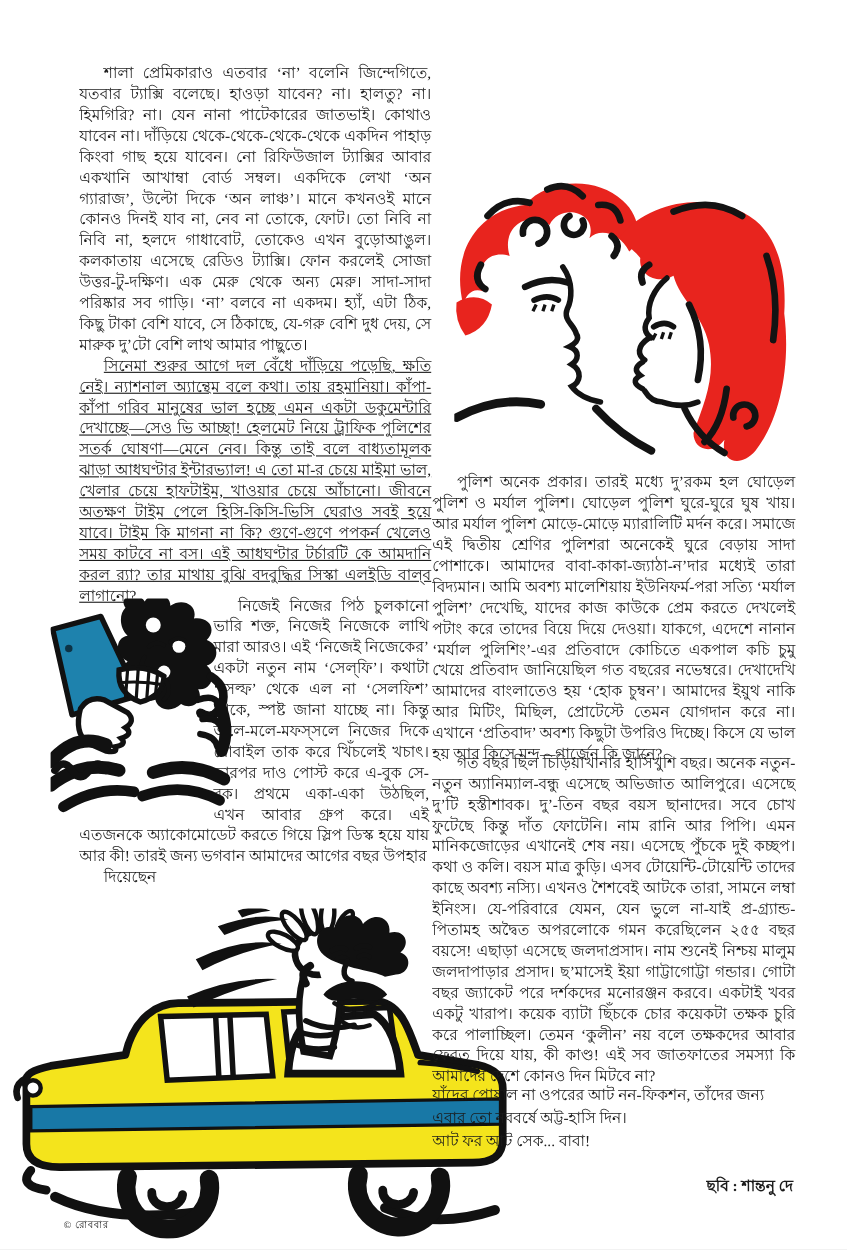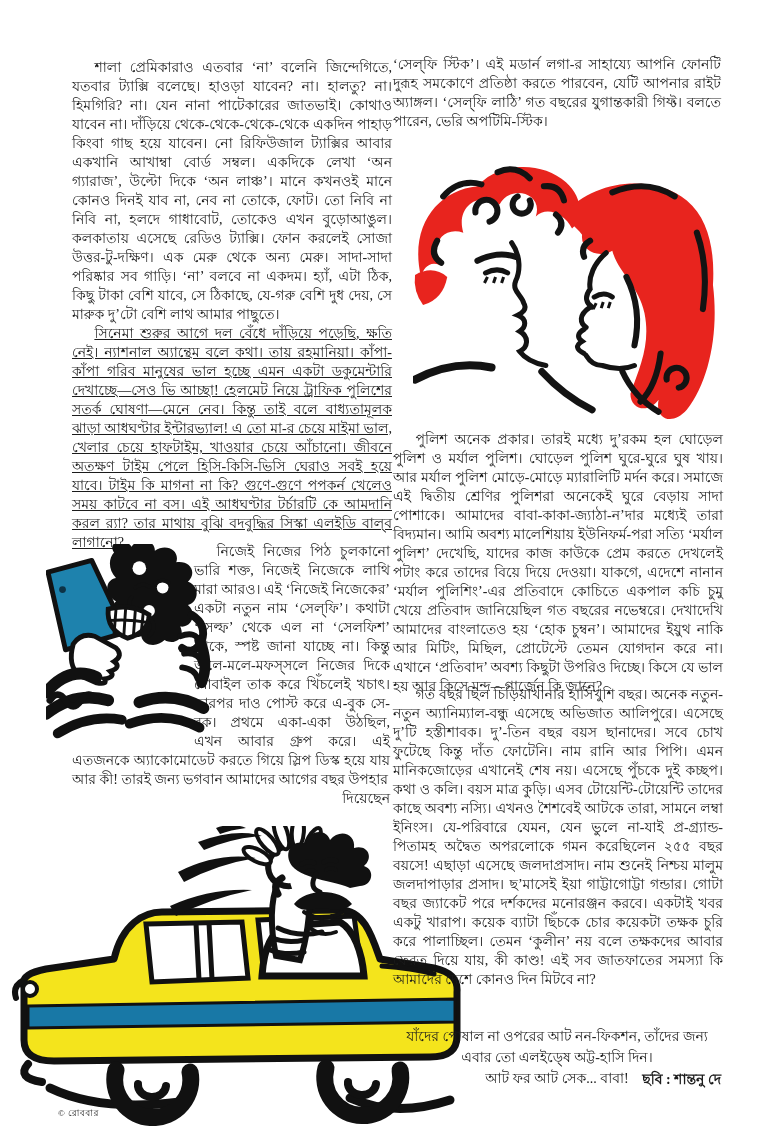--- a/index.html
+++ b/index.html
@@ -11,25 +11,25 @@
     overflow:hidden;
     font-family:"Liberation Serif","DejaVu Serif",serif;
     color:#1b1b1b;
   }
   .blk{position:absolute;margin:0;font-size:14px;line-height:19px;text-align:justify;}
   .indent{text-indent:1.6em;}
   .para1{left:72px;top:58px;width:320px;}
   .para2{left:72px;top:324px;width:320px;text-decoration:underline;}
   .selfieblock{left:72px;top:542px;width:318px;}
   .selfie-float{float:left;width:122px;height:202px;}
-  .selfie-end{text-align:right;}
+  .selfie-end{text-align:left;}
   .rc1{left:393px;top:55px;width:328px;}
   .rc2{left:393px;top:430px;width:330px;z-index:2;}
   .rc3{left:393px;top:685px;width:330px;z-index:2;}
-  .closing{left:393px;top:1026px;width:328px;text-align:center;line-height:21px;z-index:2;}
+  .closing{left:393px;top:986px;width:328px;text-align:left;line-height:21px;z-index:2;}
   .closing div{margin:0;}
   .credit{left:393px;top:1070px;width:328px;text-align:right;font-weight:bold;z-index:3;}
   .illus{position:absolute;z-index:1;}
   .selfie-svg{left:46px;top:544px;}
   .kiss-svg{left:413px;top:156px;}
   .taxi-svg{left:10px;top:826px;}
   .taxi-sign{position:absolute;left:58px;top:1106px;font-size:9px;color:#222;z-index:4;letter-spacing:0.5px;}
   svg{display:block;}
 </style>
 </head>
@@ -40,29 +40,28 @@
   <p class="blk indent para1">শালা প্রেমিকারাও এতবার ‘না’ বলেনি জিন্দেগিতে, যতবার ট্যাক্সি বলেছে। হাওড়া যাবেন? না। হালতু? না। হিমগিরি? না। যেন নানা পাটেকারের জাতভাই। কোথাও যাবেন না। দাঁড়িয়ে থেকে-থেকে-থেকে-থেকে একদিন পাহাড় কিংবা গাছ হয়ে যাবেন। নো রিফিউজাল ট্যাক্সির আবার একখানি আখাম্বা বোর্ড সম্বল। একদিকে লেখা ‘অন গ্যারাজ’, উল্টো দিকে ‘অন লাঞ্চ’। মানে কখনওই মানে কোনও দিনই যাব না, নেব না তোকে, ফোট। তো নিবি না নিবি না, হলদে গাধাবোট, তোকেও এখন বুড়োআঙুল। কলকাতায় এসেছে রেডিও ট্যাক্সি। ফোন করলেই সোজা উত্তর-টু-দক্ষিণ। এক মেরু থেকে অন্য মেরু। সাদা-সাদা পরিষ্কার সব গাড়ি। ‘না’ বলবে না একদম। হ্যাঁ, এটা ঠিক, কিছু টাকা বেশি যাবে, সে ঠিকাছে, যে-গরু বেশি দুধ দেয়, সে মারুক দু’টো বেশি লাথ আমার পাছুতে।</p>
 
   <p class="blk indent para2">সিনেমা শুরুর আগে দল বেঁধে দাঁড়িয়ে পড়েছি, ক্ষতি নেই। ন্যাশনাল অ্যান্থেম বলে কথা। তায় রহমানিয়া। কাঁপা-কাঁপা গরিব মানুষের ভাল হচ্ছে এমন একটা ডকুমেন্টারি দেখাচ্ছে—সেও ভি আচ্ছা! হেলমেট নিয়ে ট্রাফিক পুলিশের সতর্ক ঘোষণা—মেনে নেব। কিন্তু তাই বলে বাধ্যতামূলক ঝাড়া আধঘণ্টার ইন্টারভ্যাল! এ তো মা-র চেয়ে মাইমা ভাল, খেলার চেয়ে হাফটাইম, খাওয়ার চেয়ে আঁচানো। জীবনে অতক্ষণ টাইম পেলে হিসি-কিসি-ভিসি ঘেরাও সবই হয়ে যাবে। টাইম কি মাগনা না কি? গুণে-গুণে পপকর্ন খেলেও সময় কাটবে না বস। এই আধঘণ্টার টর্চারটি কে আমদানি করল র‍্যা? তার মাথায় বুঝি বদবুদ্ধির সিস্কা এলইডি বাল্‌ব লাগানো?</p>
 
   <div class="blk indent selfieblock">
     <div class="selfie-float"></div>
     <span>নিজেই নিজের পিঠ চুলকানো ভারি শক্ত, নিজেই নিজেকে লাথি মারা আরও। এই ‘নিজেই নিজেকের’ একটা নতুন নাম ‘সেল্‌ফি’। কথাটা ‘সেল্ফ’ থেকে এল না ‘সেলফিশ’ থেকে, স্পষ্ট জানা যাচ্ছে না। কিন্তু জলে-মলে-মফস্সলে নিজের দিকে মোবাইল তাক করে খিঁচলেই খচাৎ। তারপর দাও পোস্ট করে এ-বুক সে-বুক। প্রথমে একা-একা উঠছিল, এখন আবার গ্রুপ করে। এই এতজনকে অ্যাকোমোডেট করতে গিয়ে স্লিপ ডিস্ক হয়ে যায় আর কী! তারই জন্য ভগবান আমাদের আগের বছর উপহার</span>
     <div class="selfie-end">দিয়েছেন</div>
   </div>
 
-  <p class="blk rc1">‘সেল্‌ফি স্টিক’। এই মডার্ন লগা-র সাহায্যে আপনি ফোনটি দুরূহ সমকোণে প্রতিষ্ঠা করতে পারবেন, যেটি আপনার রাইট অ্যাঙ্গল। ‘সেল্‌ফি লাঠি’ গত বছরের যুগান্তকারী গিফ্ট। বলতে পারেন, ভেরি অপটিমি-স্টিক।</p>
 
   <p class="blk indent rc2">পুলিশ অনেক প্রকার। তারই মধ্যে দু’রকম হল ঘোড়েল পুলিশ ও মর্যাল পুলিশ। ঘোড়েল পুলিশ ঘুরে-ঘুরে ঘুষ খায়। আর মর্যাল পুলিশ মোড়ে-মোড়ে ম্যারালিটি মর্দন করে। সমাজে এই দ্বিতীয় শ্রেণির পুলিশরা অনেকেই ঘুরে বেড়ায় সাদা পোশাকে। আমাদের বাবা-কাকা-জ্যাঠা-ন’দার মধ্যেই তারা বিদ্যমান। আমি অবশ্য মালেশিয়ায় ইউনিফর্ম-পরা সত্যি ‘মর্যাল পুলিশ’ দেখেছি, যাদের কাজ কাউকে প্রেম করতে দেখলেই পটাং করে তাদের বিয়ে দিয়ে দেওয়া। যাকগে, এদেশে নানান ‘মর্যাল পুলিশিং’-এর প্রতিবাদে কোচিতে একপাল কচি চুমু খেয়ে প্রতিবাদ জানিয়েছিল গত বছরের নভেম্বরে। দেখাদেখি আমাদের বাংলাতেও হয় ‘হোক চুম্বন’। আমাদের ইয়ুথ নাকি আর মিটিং, মিছিল, প্রোটেস্টে তেমন যোগদান করে না। এখানে ‘প্রতিবাদ’ অবশ্য কিছুটা উপরিও দিচ্ছে। কিসে যে ভাল হয় আর কিসে মন্দ—গার্জেন কি জানে?</p>
 
   <p class="blk indent rc3">গত বছর ছিল চিড়িয়াখানার হাসিখুশি বছর। অনেক নতুন-নতুন অ্যানিম্যাল-বন্ধু এসেছে অভিজাত আলিপুরে। এসেছে দু’টি হস্তীশাবক। দু’-তিন বছর বয়স ছানাদের। সবে চোখ ফুটেছে কিন্তু দাঁত ফোটেনি। নাম রানি আর পিপি। এমন মানিকজোড়ের এখানেই শেষ নয়। এসেছে পুঁচকে দুই কচ্ছপ। কথা ও কলি। বয়স মাত্র কুড়ি। এসব টোয়েন্টি-টোয়েন্টি তাদের কাছে অবশ্য নস্যি। এখনও শৈশবেই আটকে তারা, সামনে লম্বা ইনিংস। যে-পরিবারে যেমন, যেন ভুলে না-যাই প্র-গ্র্যান্ড-পিতামহ অদ্বৈত অপরলোকে গমন করেছিলেন ২৫৫ বছর বয়সে! এছাড়া এসেছে জলদাপ্রসাদ। নাম শুনেই নিশ্চয় মালুম জলদাপাড়ার প্রসাদ। ছ’মাসেই ইয়া গাট্টাগোট্টা গন্ডার। গোটা বছর জ্যাকেট পরে দর্শকদের মনোরঞ্জন করবে। একটাই খবর একটু খারাপ। কয়েক ব্যাটা ছিঁচকে চোর কয়েকটা তক্ষক চুরি করে পালাচ্ছিল। তেমন ‘কুলীন’ নয় বলে তক্ষকদের আবার ফেরত দিয়ে যায়, কী কাণ্ড! এই সব জাতফাতের সমস্যা কি আমাদের দেশে কোনও দিন মিটবে না?</p>
 
   <div class="blk closing">
     <div>যাঁদের পোষাল না ওপরের আট নন-ফিকশন, তাঁদের জন্য</div>
-    <div>এবার তো এলইড্ষে অট্ট-হাসি দিন।</div>
+    <div>এবার তো নববর্ষে অট্ট-হাসি দিন।</div>
     <div>আট ফর আট সেক... বাবা!</div>
   </div>
 
   <div class="blk credit">ছবি : শান্তনু দে</div>
 
   <svg class="illus selfie-svg" width="175" height="200" viewBox="0 0 180 200">
 
     <polygon points="2,26 47,14 82,88 20,106" stroke="#111" stroke-width="5" stroke-linejoin="round" fill="#1e82ad"></polygon>
     <circle cx="17" cy="44" r="3.5" fill="#0d3346"></circle>
 

